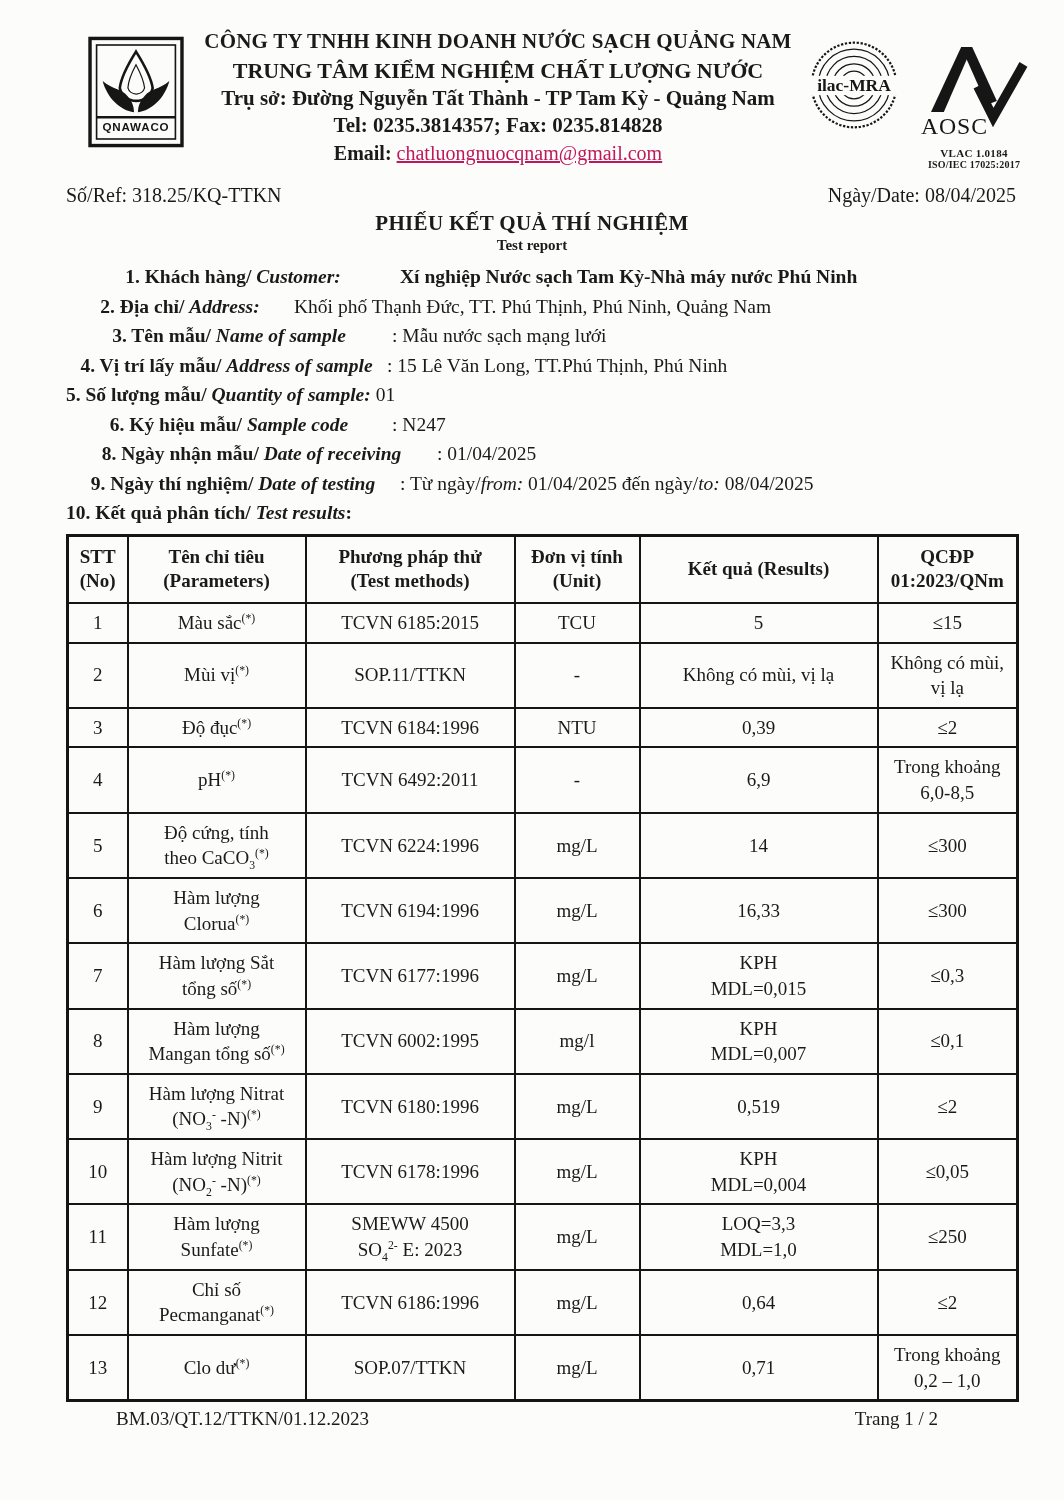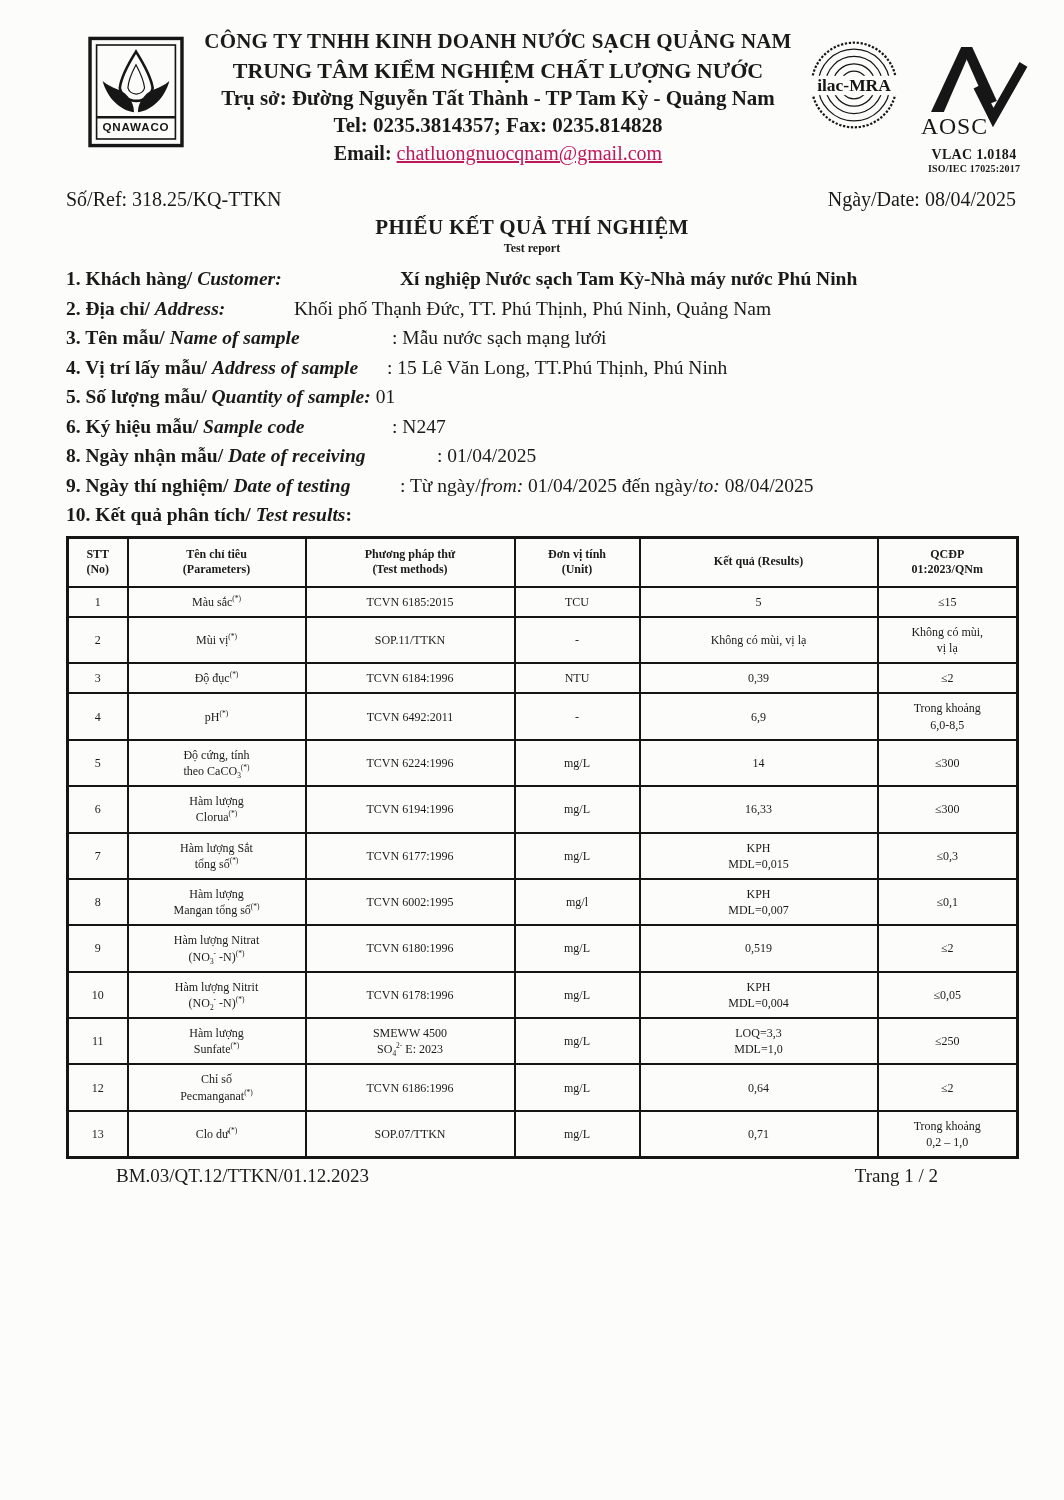--- a/index.html
+++ b/index.html
@@ -14,40 +14,40 @@
   .header-center{flex:1;text-align:center;margin-top:2px;line-height:1.32;}
   .h-company{font-size:21px;font-weight:bold;letter-spacing:.2px;}
   .h-centername{font-size:22px;font-weight:bold;}
   .h-address{font-size:21px;font-weight:bold;}
   .h-tel{font-size:21px;font-weight:bold;}
   .h-email{font-size:20px;}
   .h-email .email-label{font-weight:bold;}
   .h-email .email-addr{text-decoration:underline;color:#be185d;}
   .logos-right{width:208px;flex:0 0 208px;display:flex;gap:20px;margin-top:12px;align-items:flex-start;}
   .aosc-block{text-align:center;width:112px;}
-  .aosc-caption1{font-size:14px;font-weight:bold;letter-spacing:.3px;margin-top:1px;}
+  .aosc-caption1{font-size:11px;font-weight:bold;letter-spacing:.3px;margin-top:1px;}
   .aosc-caption2{font-size:10px;font-weight:bold;letter-spacing:.2px;}
   
   .meta-row{display:flex;justify-content:space-between;margin-top:14px;font-size:20px;padding-left:18px;}
   .title-block{text-align:center;margin-top:4px;}
   .title-vi{font-size:21px;font-weight:bold;letter-spacing:.3px;}
-  .title-en{font-size:12px;font-weight:bold;margin-top:1px;}
+  .title-en{font-size:15px;font-weight:bold;margin-top:1px;}
   
   .info-section{margin:8px 0 0 18px;font-size:19.5px;line-height:29.5px;}
   .info-line{white-space:nowrap;}
   .info-par{margin:0;white-space:normal;}
-  .lbl{display:inline-block;font-weight:bold;}
+  .lbl{display:inline-block;font-weight:bold;text-align:center;}
   .lbl i{font-weight:bold;}
   .lw1{width:334px;} .lw2{width:228px;} .lw3{width:326px;} .lw4{width:321px;}
   .lw6{width:326px;} .lw8{width:371px;} .lw9{width:334px;}
   .val-strong{font-weight:bold;margin-top:36px;}
   .it{font-style:italic;}
   
   table.results{border-collapse:collapse;margin:6px 0 0 18px;width:950px;table-layout:fixed;
-    border:3px solid #151515;font-size:12px;}
+    border:3px solid #151515;font-size:19px;}
   table.results th,table.results td{border:2px solid #151515;text-align:center;vertical-align:middle;}
   table.results th{font-weight:bold;padding:8px 4px;line-height:1.3;}
   table.results td{padding:6px 4px;line-height:1.35;}
   col.c1{width:60px;} col.c2{width:178px;} col.c3{width:209px;}
   col.c4{width:125px;} col.c5{width:238px;} col.c6{width:140px;}
   sup{font-size:.62em;vertical-align:super;line-height:0;}
   sub{font-size:.62em;vertical-align:sub;line-height:0;}
   
   .footer-row{display:flex;justify-content:space-between;margin-top:6px;font-size:19px;}
   .footer-left{margin-left:68px;}

